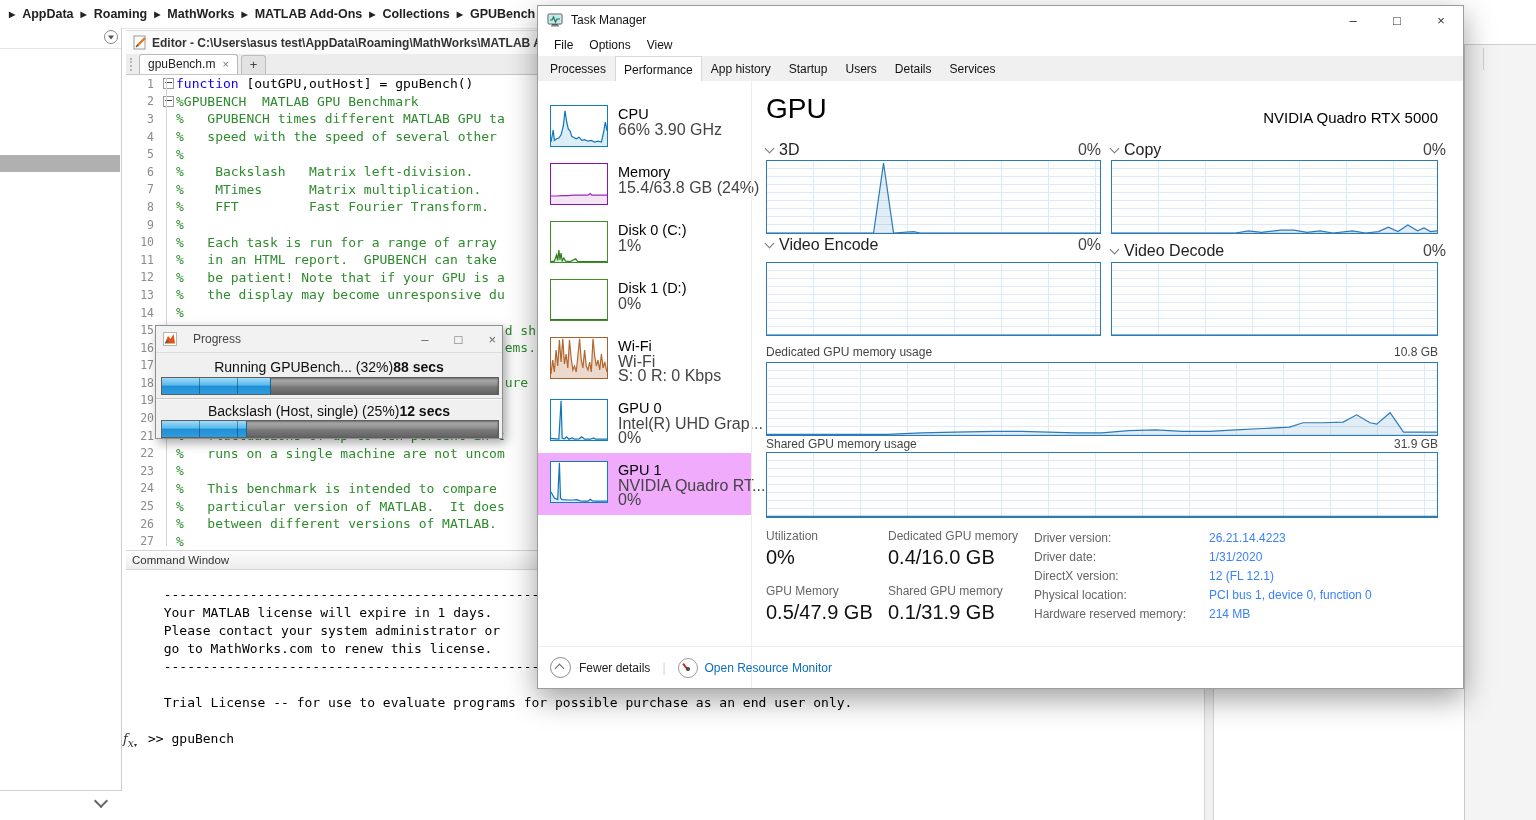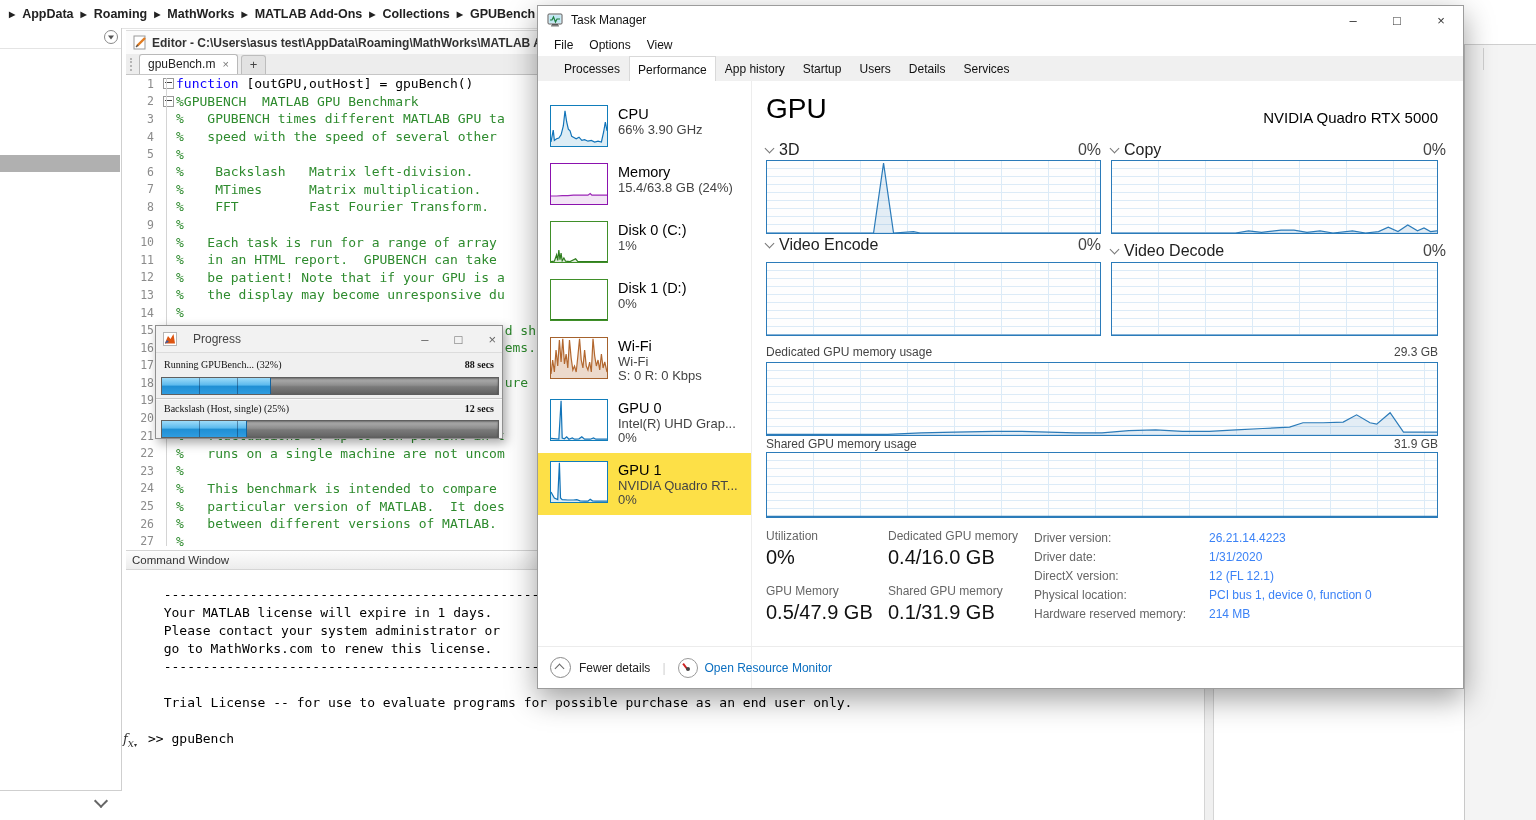--- a/index.html
+++ b/index.html
@@ -54,53 +54,53 @@
   #rightpanel-top{left:1464px;top:0;width:72px;height:44px;background:#fff;border-bottom:1px solid #cfcfcf;}
   #rightpanel-nub{left:1483px;top:48px;width:0;height:22px;border-left:1px solid #d0d0d0;}
 
   
   #progress{left:155px;top:325px;width:346px;height:112px;background:#f0f0f0;border:1px solid #8f8f8f;
             box-shadow:3px 4px 10px rgba(0,0,0,.35);z-index:10;}
   #progress-titlebar{position:absolute;left:0;top:0;right:0;height:26px;background:#f2f2f2;border-bottom:1px solid #dcdcdc;
             display:flex;align-items:center;gap:10px;}
   #progress-title{font-size:12px;color:#444;margin-left:6px;}
   .pg-controls{position:absolute;right:6px;top:0;height:26px;display:flex;align-items:center;gap:26px;color:#666;font-size:13px;}
-  .pg-group-label{position:absolute;left:8px;right:8px;display:flex;justify-content:space-between;font-size:10px;color:#111;font-family:Liberation Serif, serif;}
+  .pg-group-label{position:absolute;left:8px;right:8px;display:flex;justify-content:center;font-size:14px;color:#111;}
   .pg-bar{position:absolute;left:5px;width:336px;height:16px;border:1px solid #5f5f5f;
           background:linear-gradient(#b3b3b3,#8e8e8e 45%,#7a7a7a 55%,#636363);box-shadow:inset 0 1px 2px rgba(0,0,0,.4);}
   .pg-fill{height:100%;background:
       repeating-linear-gradient(to right,transparent 0 37px,rgba(10,40,80,.45) 37px 38px),
       linear-gradient(#9ddbf9,#5ab9ed 45%,#1f8fd4 50%,#2f9ce0);
       border-right:1px solid #14639e;}
   #pg-divider{position:absolute;left:0;right:0;top:72px;border-top:1px solid #c9c9c9;border-bottom:1px solid #fafafa;}
 
   
   #tm{left:537px;top:5px;width:925px;height:682px;background:#fff;border:1px solid #9c9c9c;
       box-shadow:0 10px 28px rgba(0,0,0,.38);z-index:20;font-size:12px;}
   #tm-titlebar{position:absolute;left:0;top:0;right:0;height:28px;background:#fff;display:flex;align-items:center;}
   #tm-title{margin-left:8px;font-size:12px;color:#111;}
   #tm-controls{position:absolute;right:0;top:0;height:28px;display:flex;}
   .tm-ctl{width:44px;height:28px;display:flex;align-items:center;justify-content:center;color:#333;font-size:13px;}
   #tm-menubar{position:absolute;left:0;top:28px;right:0;height:22px;display:flex;align-items:center;padding-left:8px;gap:0;}
   .tm-menu{padding:0 8px;color:#111;}
   #tm-tabbar{position:absolute;left:0;top:50px;right:0;height:25px;background:#f0f0f0;border-bottom:1px solid #d9d9d9;
-             display:flex;align-items:flex-end;padding-left:17px;}
+             display:flex;align-items:flex-end;padding-left:3px;}
   .tm-tab{padding:4px 8px 5px 8px;color:#111;border:1px solid transparent;border-bottom:none;}
   .tm-tab.active{background:#fff;border-color:#d9d9d9;margin-bottom:-1px;padding-top:6px;}
   #tm-content{position:absolute;left:0;top:75px;right:0;bottom:0;background:#fff;}
 
   #tm-side{position:absolute;left:0;top:16px;width:213px;}
   #tm-side-sep{position:absolute;left:213px;top:0;bottom:0;border-left:1px solid #ededed;}
   .sitem{position:relative;display:flex;padding:8px 0 8px 12px;align-items:flex-start;}
-  .sitem.sel{background:#fde047;}
+  .sitem.sel{background:#f0abfc;}
   .sbox{width:56px;height:40px;background:#fff;flex:none;position:relative;}
   .sbox svg{position:absolute;left:0;top:0;width:100%;height:100%;}
   .stext{margin-left:10px;min-width:0;}
   .stitle{font-size:14.5px;color:#000;line-height:18px;}
-  .ssub{font-size:13px;color:#444;line-height:14px;white-space:nowrap;}
+  .ssub{font-size:16px;color:#444;line-height:14px;white-space:nowrap;}
 
   #tm-main{position:absolute;left:228px;top:0;width:672px;height:100%;}
   #gpu-heading{position:absolute;left:0;top:12px;font-size:28px;color:#000;}
   #gpu-device{position:absolute;right:0;top:28px;font-size:15px;color:#000;}
   .chart-head{position:absolute;display:flex;justify-content:space-between;font-size:16px;color:#222;width:335px;}
   .chart-head .pct{color:#444;}
   .chart-head .lbl{display:flex;align-items:center;gap:6px;}
   .chev-sm{display:inline-block;width:6px;height:6px;border-left:1.5px solid #777;border-bottom:1.5px solid #777;transform:rotate(-45deg);margin-top:-3px;}
   .tmchart{position:absolute;background-color:#fefefe;border:1px solid #2b7bb9;
      background-image:
@@ -551,21 +551,21 @@
           </div>
         <div class="tmchart" style="left:345px;top:181px;width:325px;height:72px;">
             <svg viewBox="0 0 100 100" preserveAspectRatio="none">
               <polygon points="0,100 100,100 100,100 0,100" fill="rgba(43,123,185,0.13)"></polygon>
               <polyline points="0,100 100,100" fill="none" stroke="#2b7bb9" stroke-width="1.2" vector-effect="non-scaling-stroke"></polyline>
             </svg>
           </div>
 
         <div class="mem-head" style="top:264px;">
           <span>Dedicated GPU memory usage</span>
-          <span>29.3 GB</span>
+          <span>10.8 GB</span>
         </div>
         <div class="tmchart" style="left:0;top:281px;width:670px;height:72px;">
             <svg viewBox="0 0 100 100" preserveAspectRatio="none">
               <polygon points="0,99 18,99 23,97 28,96 34,95 38,95 42,96 46,97 50,97 54,94 58,93 62,95 66,95 70,93 74,91 78,89 80,83 83,83 86,82 88,72 90,83 91,85 93,69 95,96 100,96 100,100 0,100" fill="rgba(43,123,185,0.13)"></polygon>
               <polyline points="0,99 18,99 23,97 28,96 34,95 38,95 42,96 46,97 50,97 54,94 58,93 62,95 66,95 70,93 74,91 78,89 80,83 83,83 86,82 88,72 90,83 91,85 93,69 95,96 100,96" fill="none" stroke="#2b7bb9" stroke-width="1.2" vector-effect="non-scaling-stroke"></polyline>
             </svg>
           </div>
 
         <div class="mem-head" style="top:356px;text-align:right;">
           <span>Shared GPU memory usage</span>

